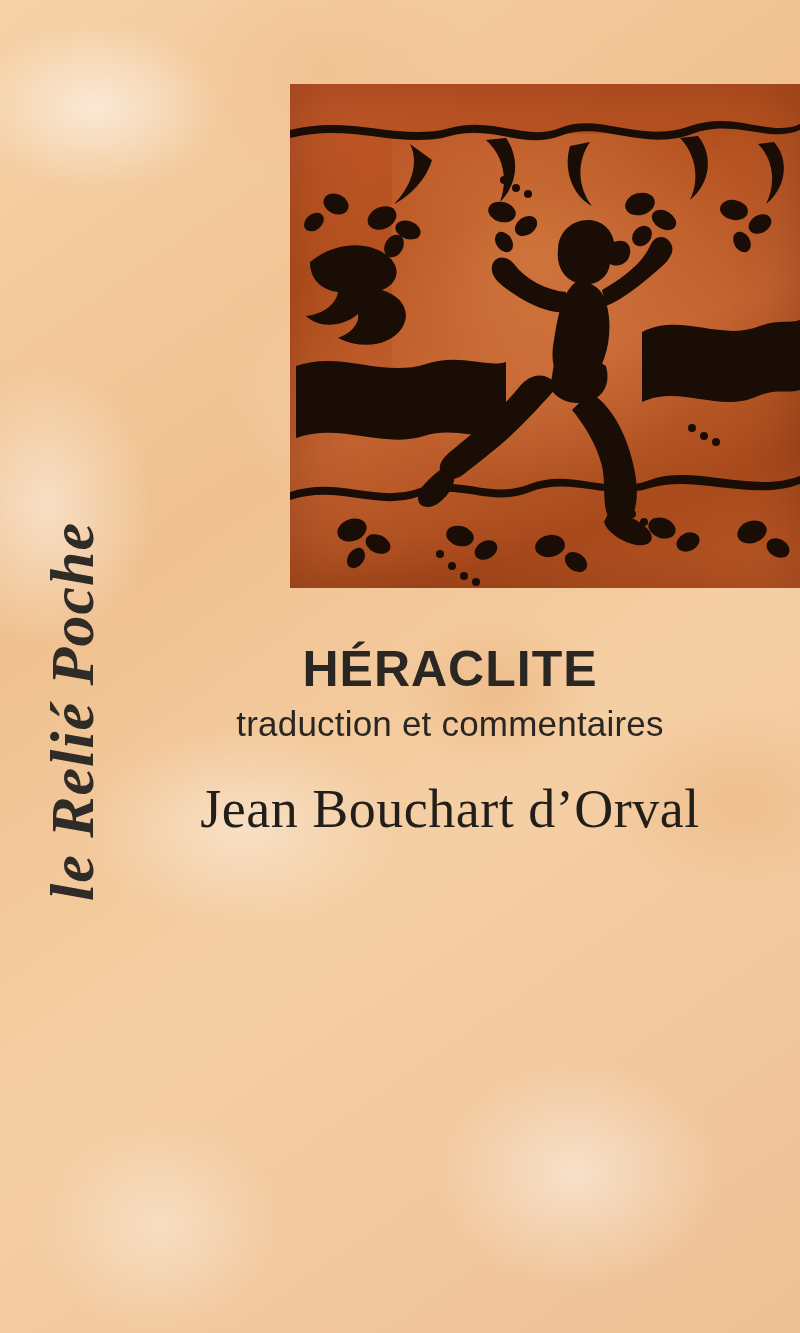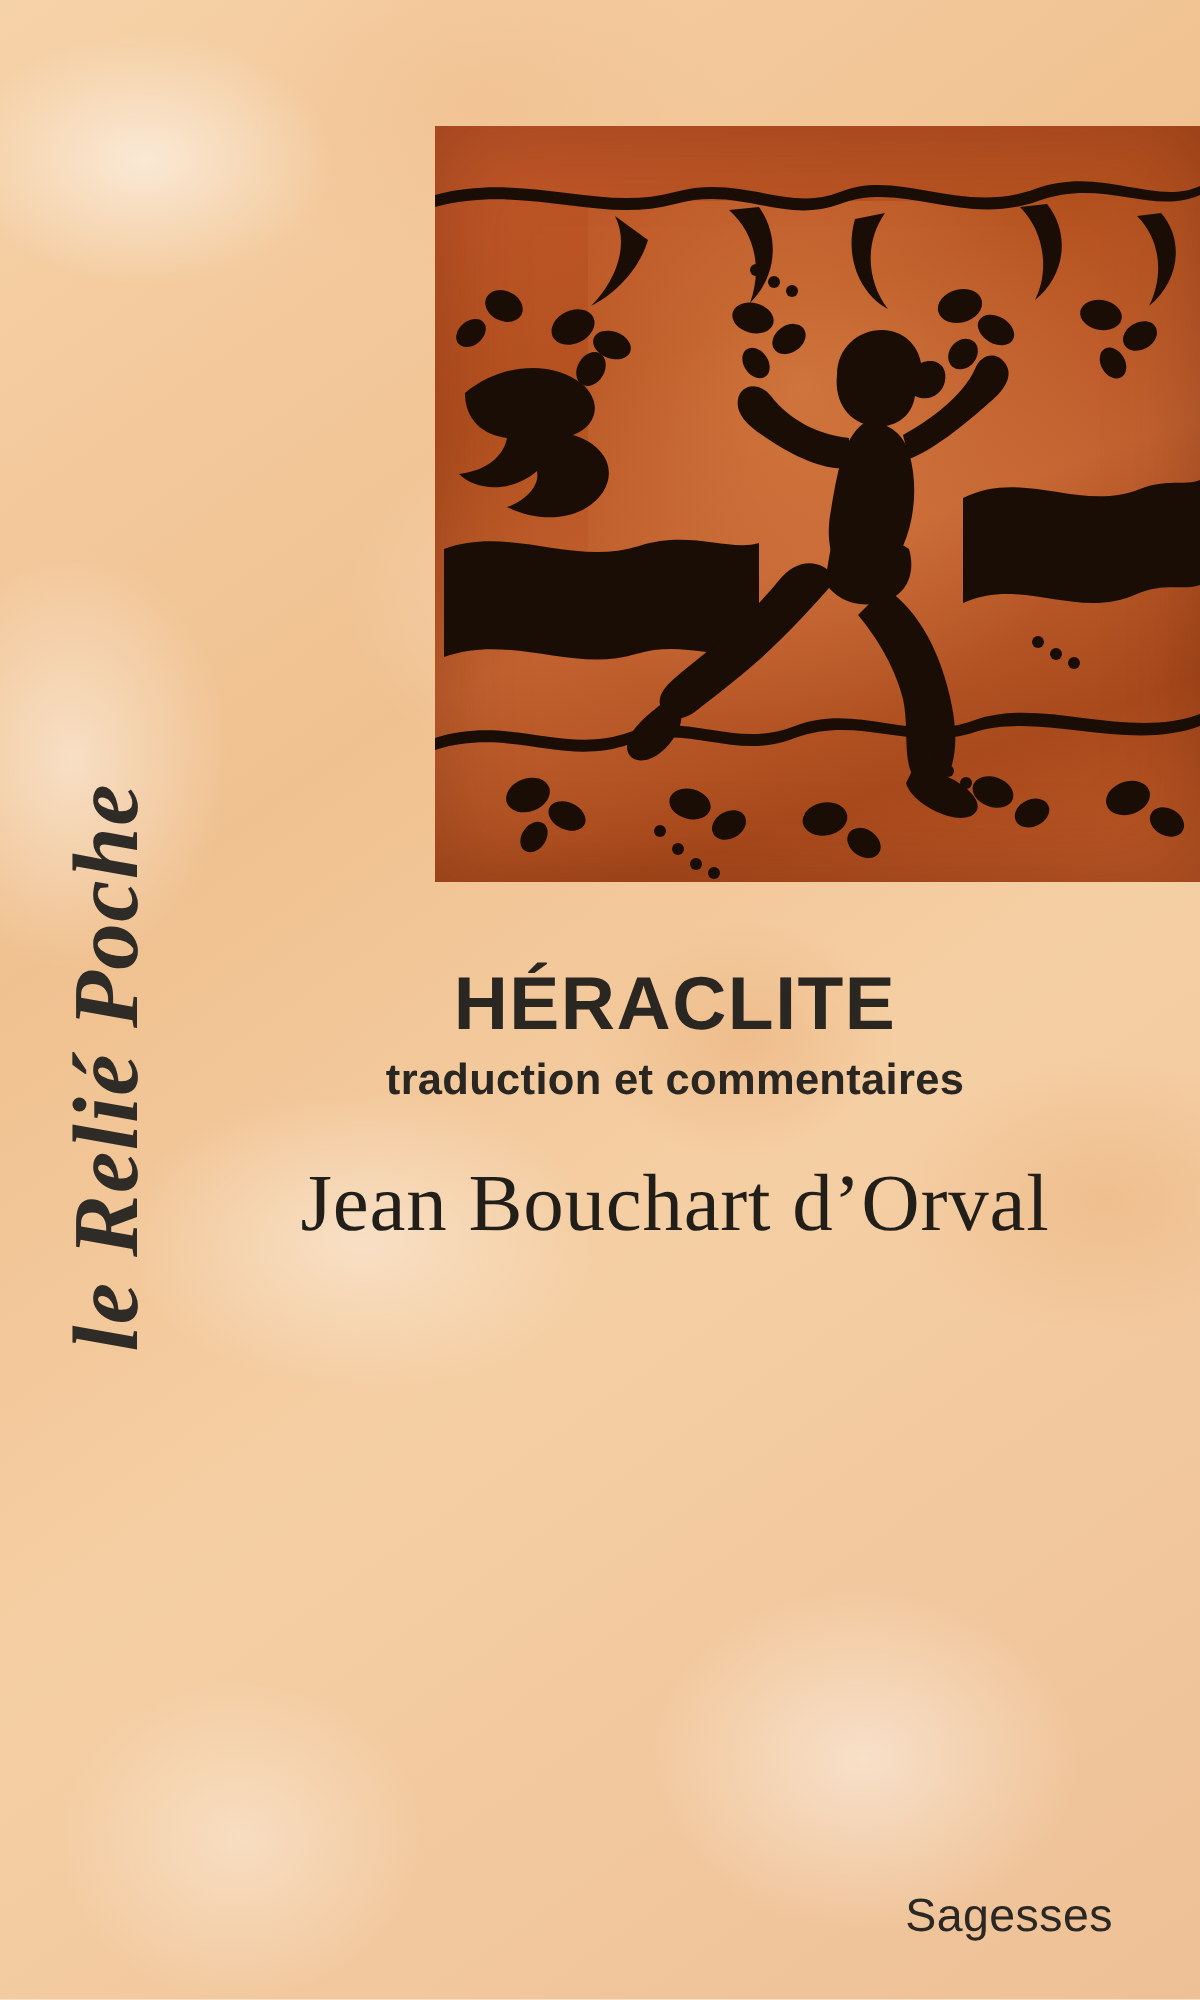--- a/index.html
+++ b/index.html
@@ -79,22 +79,22 @@
     font-family: "Liberation Sans", sans-serif;
     font-size: 50px;
     font-weight: bold;
     letter-spacing: 1px;
     color: #2a2622;
     margin: 0 0 6px 0;
     text-align: center;
   }
   .subtitle {
     font-family: "Liberation Sans", sans-serif;
-    font-size: 29px;
-    font-weight: bold;
+    font-size: 35px;
+    font-weight: normal;
     color: #2a2622;
     margin: 0 0 34px 0;
     text-align: center;
     letter-spacing: 0.2px;
   }
   .author {
     font-family: "Liberation Serif", serif;
     font-size: 54px;
     font-weight: normal;
     color: #221f1b;
@@ -211,15 +211,14 @@
   </div>
 
   <div class="spine">le Relié Poche</div>
 
   <div class="title-block">
     <h1 class="book-title">HÉRACLITE</h1>
     <div class="subtitle">traduction et commentaires</div>
     <div class="author">Jean Bouchart d’Orval</div>
   </div>
 
-  <div class="series">Sagesses</div>
 
 </div>
 
 </body></html>

